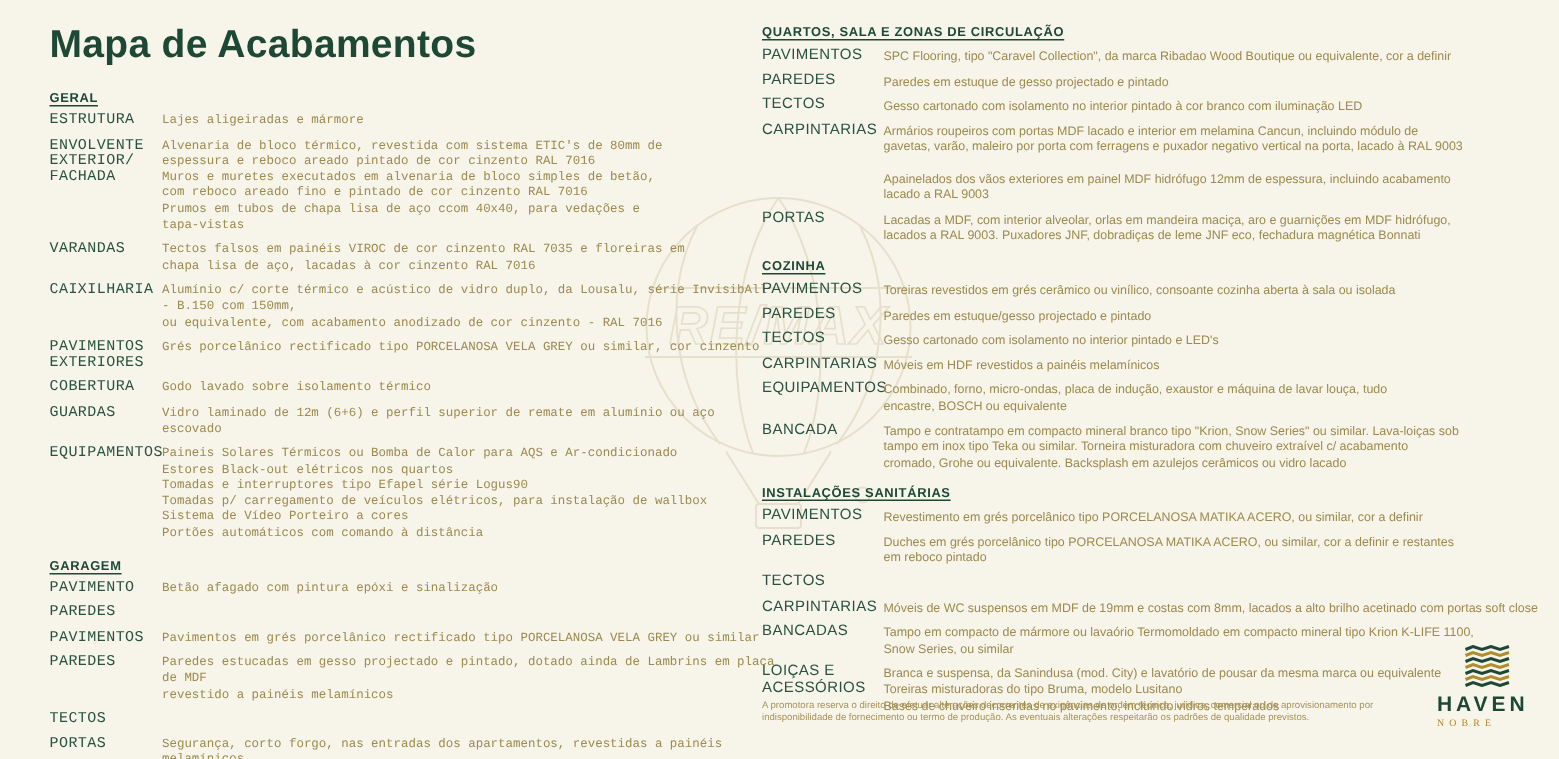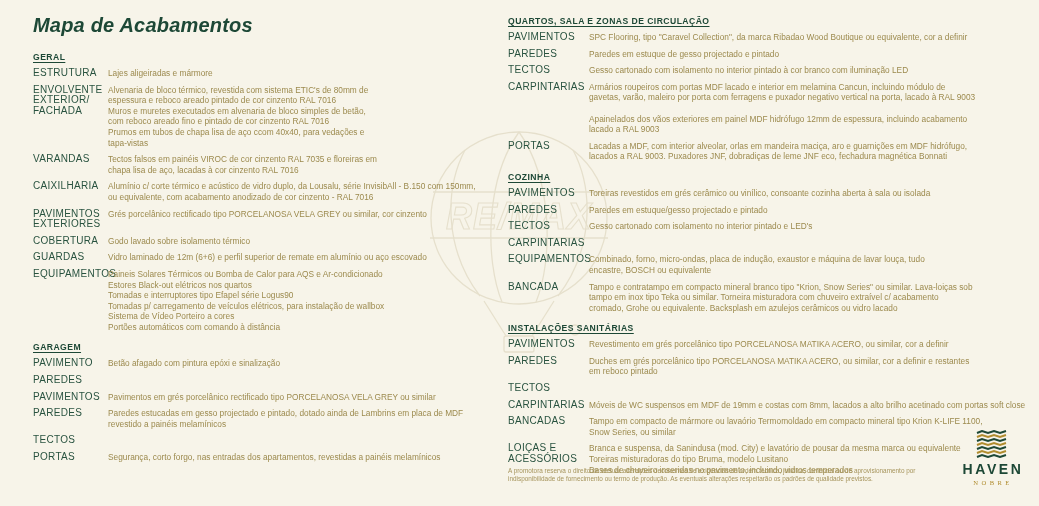--- a/index.html
+++ b/index.html
@@ -14,52 +14,52 @@
 
   
   .watermark{position:absolute;left:423px;top:130px;width:192px;height:238px;opacity:.5;pointer-events:none;}
 
   
   .col{position:absolute;top:14px;}
   .col-left{left:33px;width:485px;}
   .col-right{left:508px;width:531px;}
 
   .title{
-    font-size:20px;font-weight:bold;color:#1d4836;
-    letter-spacing:.2px;margin:0 0 15px 0;font-style:italic;
+    font-size:26px;font-weight:bold;color:#1d4836;
+    letter-spacing:.2px;margin:0 0 15px 0;
   }
 
   .section-heading{
     font-size:8.6px;font-weight:bold;color:#1d4836;
     letter-spacing:.45px;text-decoration:underline;text-underline-offset:2px;
     margin:10px 0 6px 0;
   }
   .section:first-of-type .section-heading{margin-top:12px;}
   .col-right .section:first-of-type .section-heading{margin-top:2px;}
 
   .row{display:grid;margin-bottom:6px;}
-  .col-left .row{grid-template-columns:75px 410px;}
+  .col-left .row{grid-template-columns:75px 410px;font-family:Liberation Mono, monospace;}
   .col-right .row{grid-template-columns:81px 450px;}
   .row-label{
     font-size:10px;color:#28523f;letter-spacing:.3px;
     line-height:10.6px;white-space:pre-line;padding-right:4px;
   }
   .row-text{
     font-size:8.3px;color:#9c8a4e;
     line-height:10.6px;white-space:pre-line;
   }
 
   
   .footer{
     position:absolute;left:508px;top:467px;width:445px;
     font-size:6.4px;line-height:8.4px;color:#a6945c;white-space:pre-line;
   }
 
   
-  .logo{position:absolute;left:958px;top:430px;width:70px;text-align:center;}
+  .logo{position:absolute;left:958px;top:430px;width:70px;}
   .logo-mark{display:block;margin:0 auto;}
   .logo-name{font-size:14px;font-weight:bold;color:#1d4836;letter-spacing:2.6px;margin-top:3px;}
   .logo-sub{font-family:"Liberation Serif",serif;font-size:6.6px;color:#b08c2e;letter-spacing:3.4px;margin-top:2px;}
 </style>
 </head>
 <body>
 
 <div class="page">
 
   <svg class="watermark" viewBox="0 0 192 238" fill="none" stroke="#d5ccb0" stroke-width="1.3">
@@ -202,20 +202,21 @@
       <div class="row">
         <div class="row-label">PAREDES</div>
         <div class="row-text">Paredes em estuque/gesso projectado e pintado</div>
       </div>
       <div class="row">
         <div class="row-label">TECTOS</div>
         <div class="row-text">Gesso cartonado com isolamento no interior pintado e LED's</div>
       </div>
       <div class="row">
         <div class="row-label">CARPINTARIAS</div>
+        <div class="row-text">Móveis em HDF revestidos a painéis melamínicos</div>
       </div>
       <div class="row">
         <div class="row-label">EQUIPAMENTOS</div>
         <div class="row-text">Combinado, forno, micro-ondas, placa de indução, exaustor e máquina de lavar louça, tudo
 encastre, BOSCH ou equivalente</div>
       </div>
       <div class="row">
         <div class="row-label">BANCADA</div>
         <div class="row-text">Tampo e contratampo em compacto mineral branco tipo "Krion, Snow Series" ou similar. Lava-loiças sob
 tampo em inox tipo Teka ou similar. Torneira misturadora com chuveiro extraível c/ acabamento

